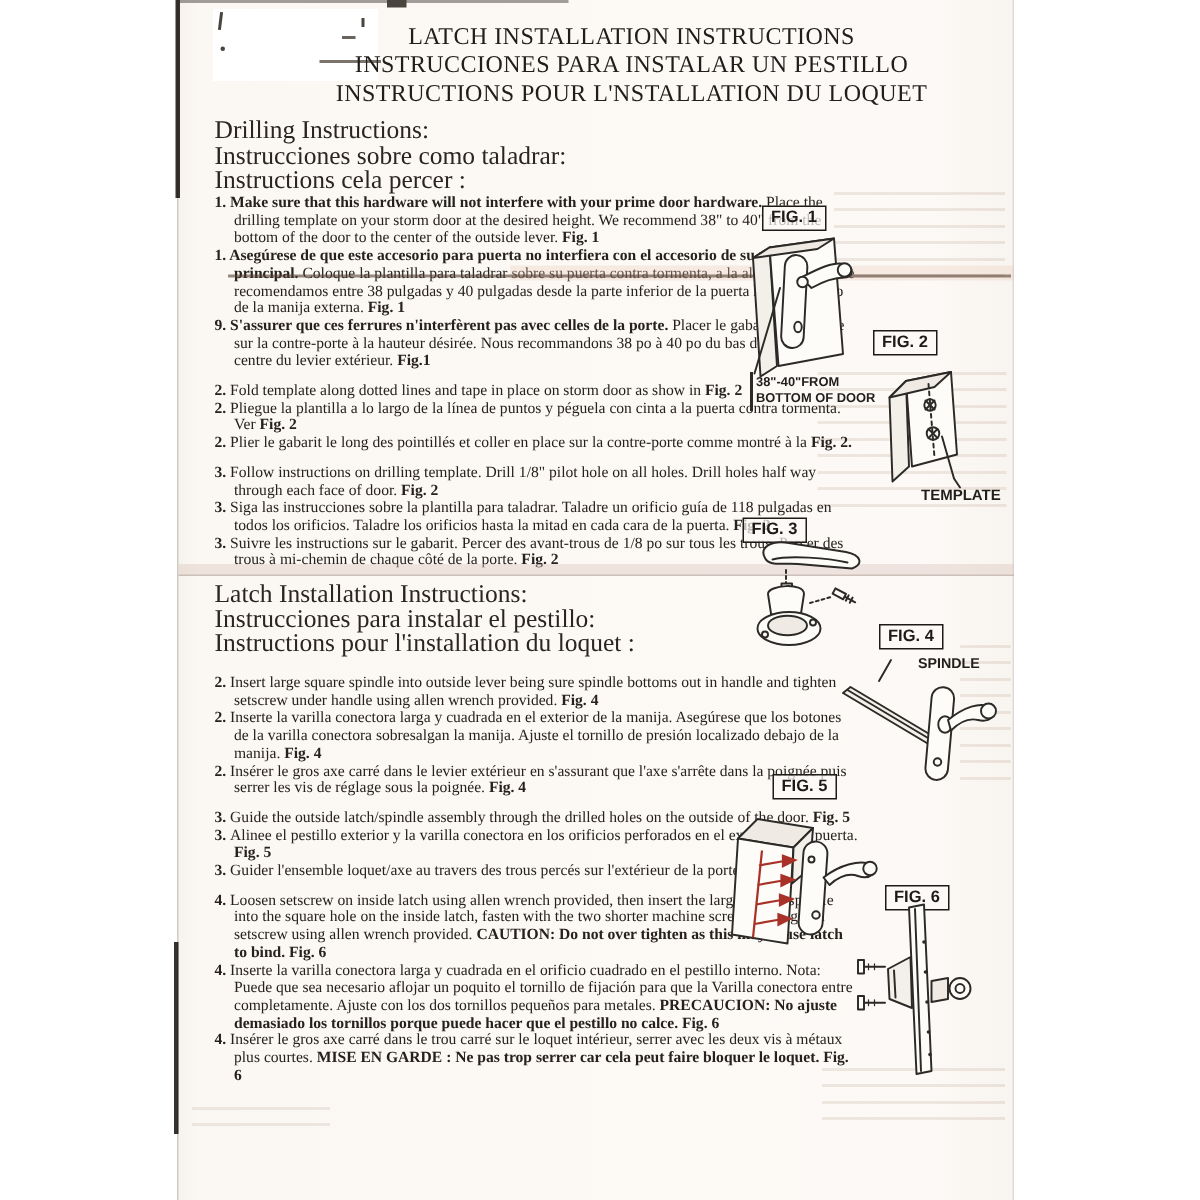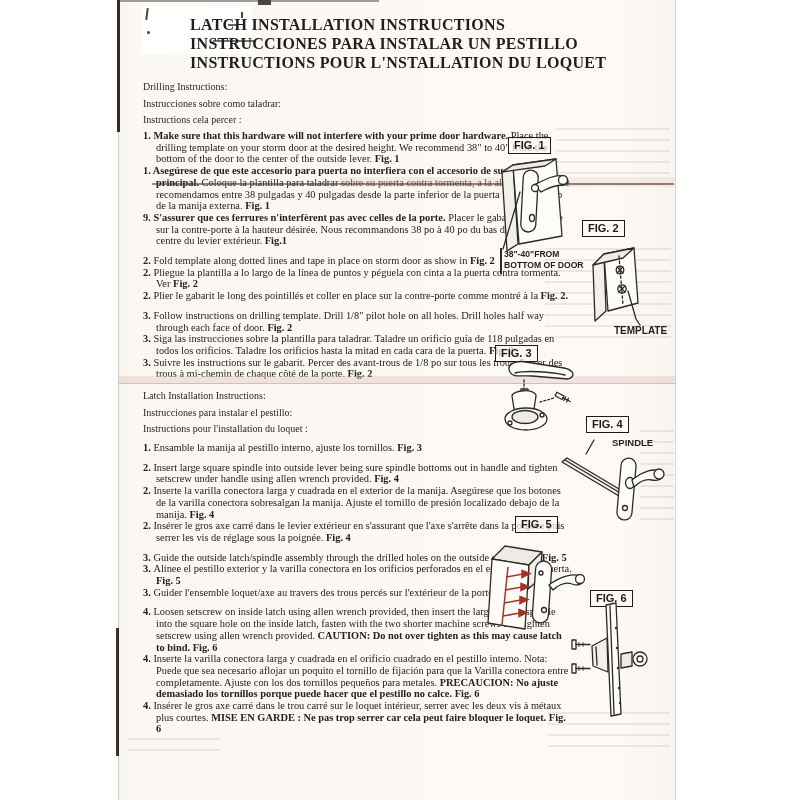--- a/index.html
+++ b/index.html
@@ -5,23 +5,23 @@
   html,body{margin:0;padding:0;}
   body{width:800px;height:800px;position:relative;background:#ffffff;overflow:hidden;
        font-family:"Liberation Serif",serif;-webkit-font-smoothing:antialiased;}
   .abs{position:absolute;}
   
   #paper{left:118px;top:0;width:558px;height:800px;background:#fbf8f4;
          background:linear-gradient(90deg,#f6f2ec 0,#fbf8f4 14px,#fcf9f6 90%,#f8f4ef 100%);}
   .edge-dark{background:#37322d;width:2.5px;}
   .edge-soft{background:rgba(0,0,0,0.16);width:1px;}
   
-  #title{left:190px;top:15px;width:462px;text-align:left;font-weight:bold;
+  #title{left:190px;top:15px;width:462px;text-align:center;font-weight:normal;
          font-size:16px;line-height:19px;color:#211d1a;letter-spacing:.3px;}
-  .sec-heading{font-size:10px;line-height:16.5px;color:#2a2521;}
+  .sec-heading{font-size:17px;line-height:16.5px;color:#2a2521;}
   
   .steps{width:430px;font-size:10.4px;line-height:11.7px;color:#26211d;}
   .step-group{margin-bottom:8px;}
   .par{margin:0;padding-left:13px;text-indent:-13px;}
   .par .b{font-weight:bold;}
   
   .streak1-line{left:152px;top:183px;width:522px;height:1.8px;background:rgba(82,63,52,.6);}
   .streak1-halo{left:340px;top:177px;width:336px;height:10px;background:rgba(233,198,180,.30);}
   .streak2{left:119px;top:376px;width:557px;height:7px;background:rgba(219,198,188,.42);
            border-bottom:1px solid rgba(125,103,92,.28);}
@@ -93,21 +93,20 @@
     </div>
   </div>
 
 <div class="abs sec-heading" style="left:143px;top:388px;">
   <div>Latch Installation Instructions:</div>
   <div>Instrucciones para instalar el pestillo:</div>
   <div>Instructions pour l'installation du loquet :</div>
 </div>
 <div class="abs steps" style="left:143px;top:442px;">
     <div class="step-group">
-      <p class="par"><span class="b">1. </span><span>Ensamble la manija al pestillo interno, ajuste los tornillos.  </span><span class="b">Fig. 3</span></p>
     </div>
     <div class="step-group">
       <p class="par"><span class="b">2. </span><span>Insert large square spindle into outside lever being sure spindle bottoms out in handle and tighten setscrew under handle using allen wrench provided.  </span><span class="b">Fig. 4</span></p>
       <p class="par"><span class="b">2. </span><span>Inserte la varilla conectora larga y cuadrada en el exterior de la manija.  Asegúrese que los botones de la varilla conectora sobresalgan la manija.  Ajuste el tornillo de presión localizado debajo de la manija.  </span><span class="b">Fig. 4</span></p>
       <p class="par"><span class="b">2. </span><span>Insérer le gros axe carré dans le levier extérieur en s'assurant que l'axe s'arrête dans la poignée puis serrer les vis de réglage sous la poignée. </span><span class="b">Fig. 4</span></p>
     </div>
     <div class="step-group">
       <p class="par"><span class="b">3. </span><span>Guide the outside latch/spindle assembly through the drilled holes on the outside of the door.  </span><span class="b">Fig. 5</span></p>
       <p class="par"><span class="b">3. </span><span>Alinee el pestillo exterior y la varilla conectora en los orificios perforados en el exterior de la puerta.  </span><span class="b">Fig. 5</span></p>
       <p class="par"><span class="b">3. </span><span>Guider l'ensemble loquet/axe au travers des trous percés sur l'extérieur de la porte. </span><span class="b">Fig. 5</span></p>

